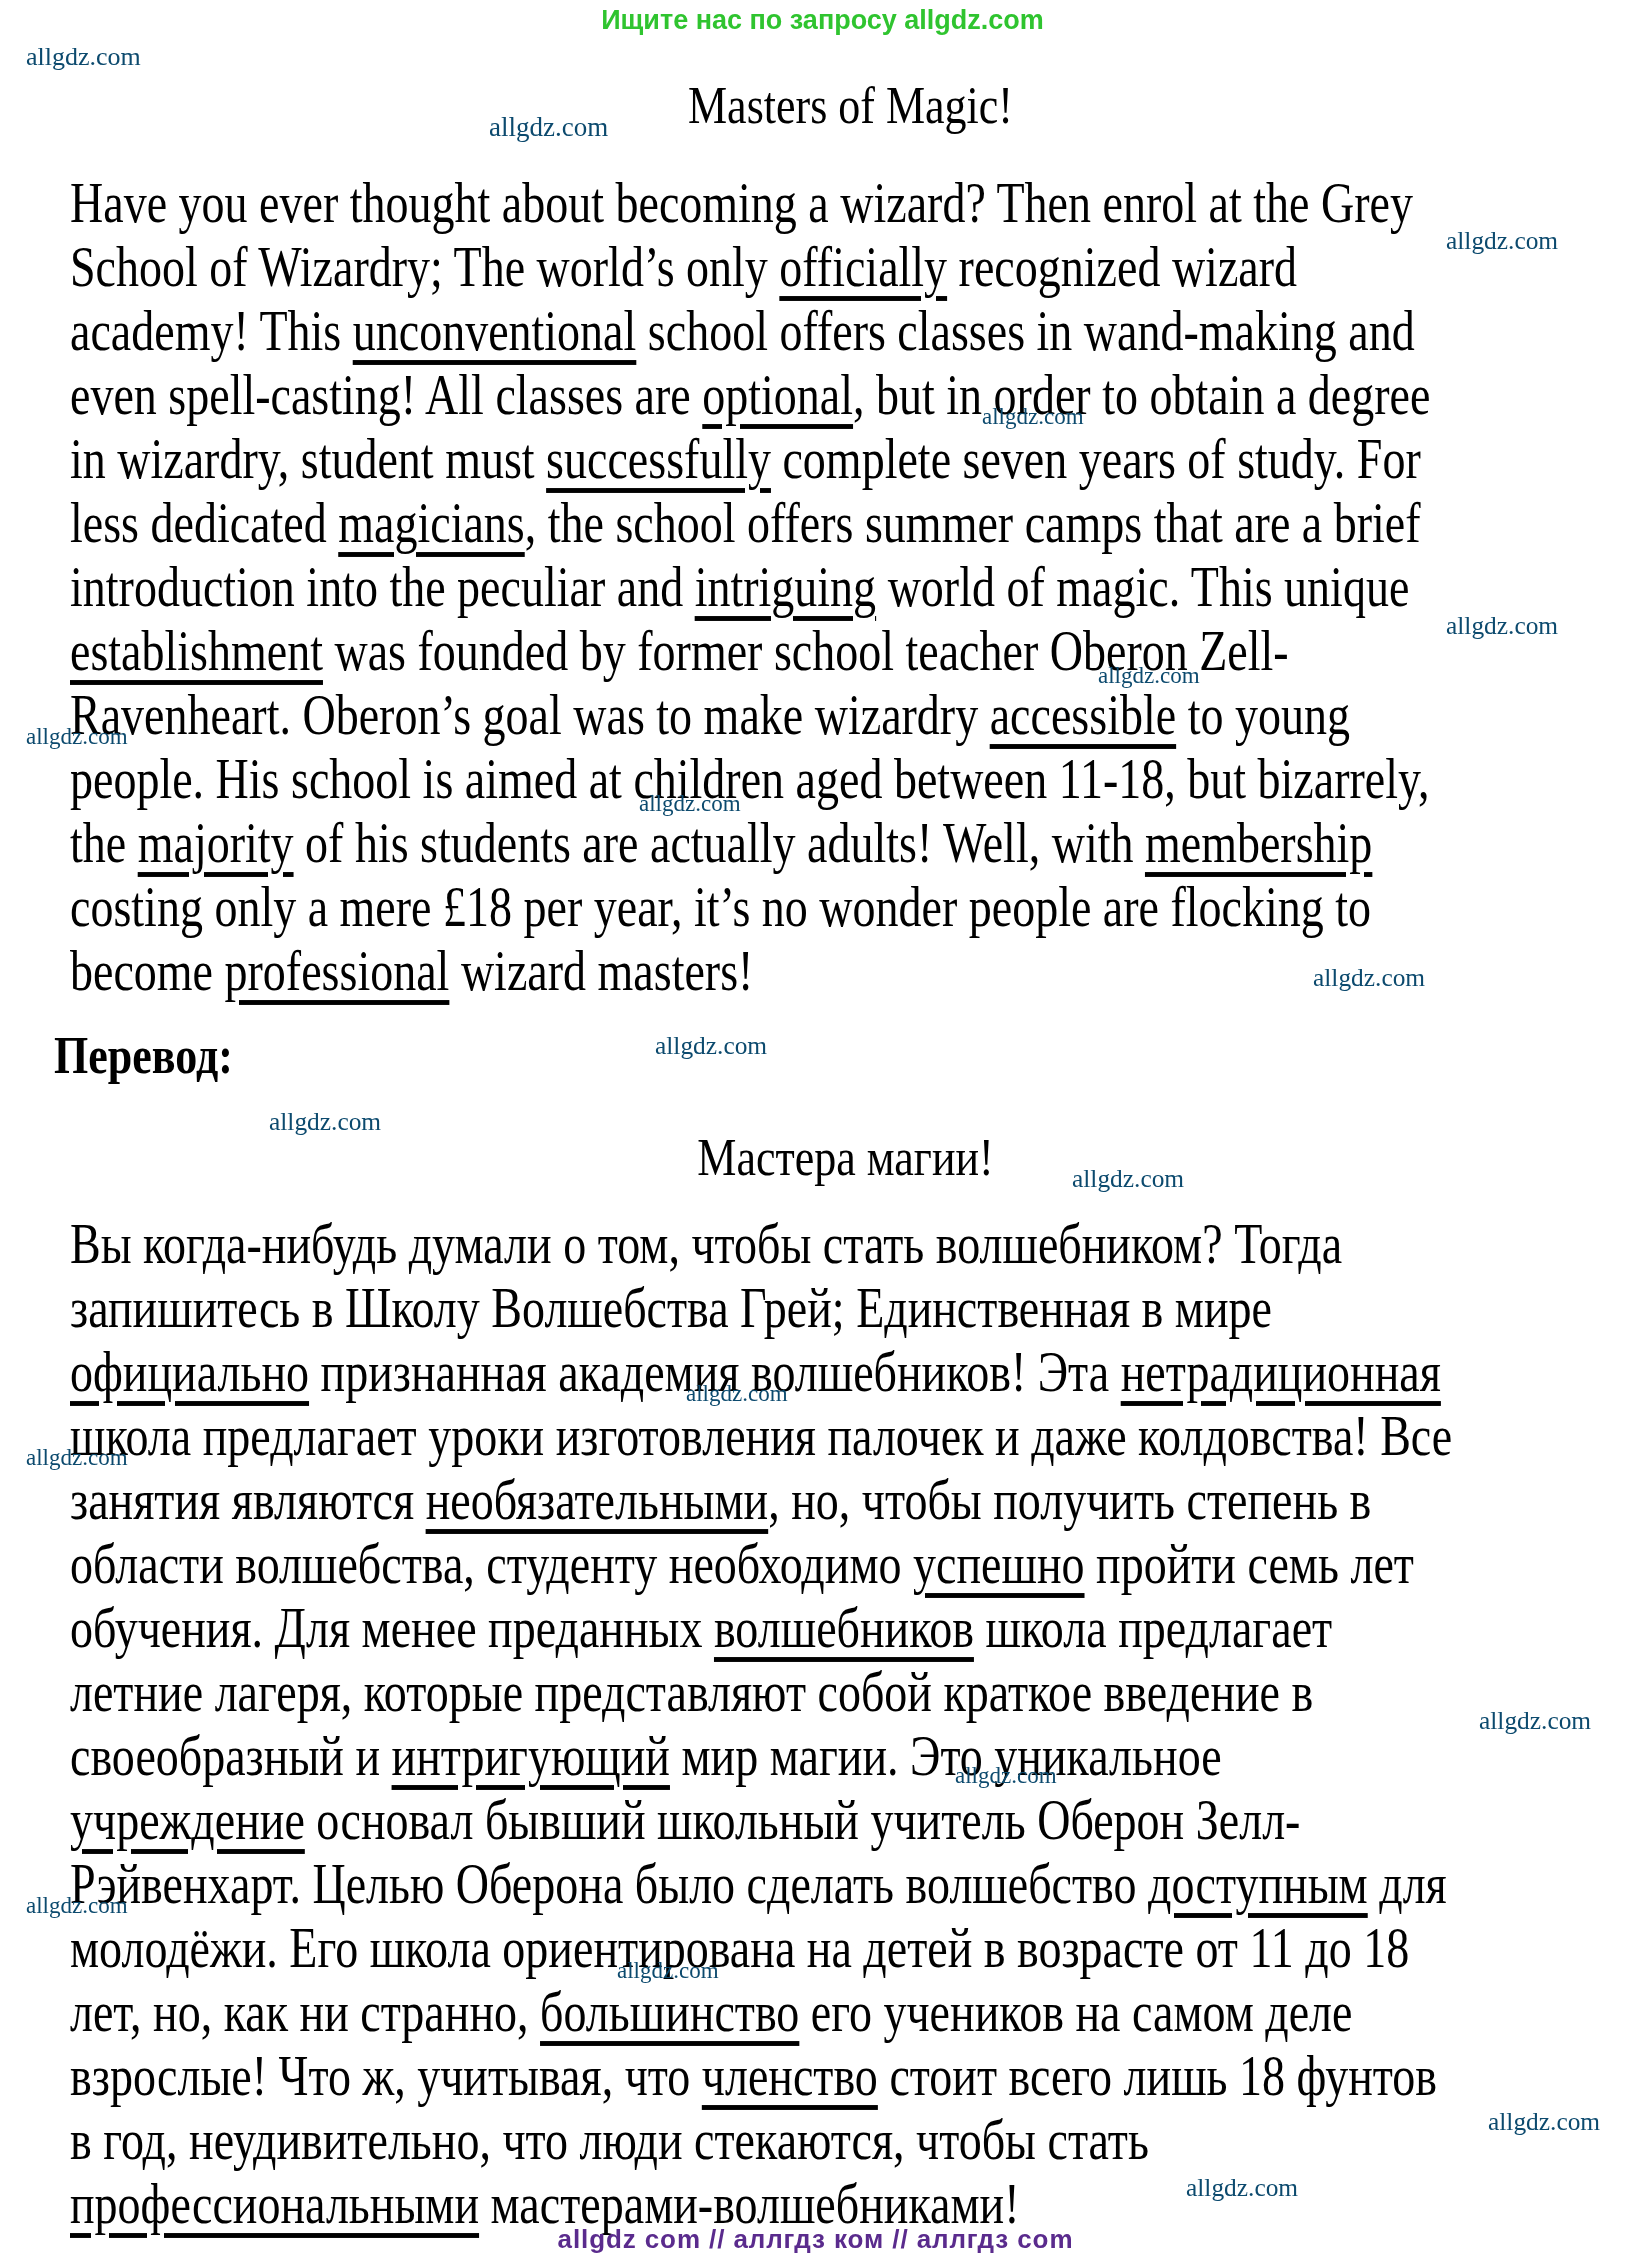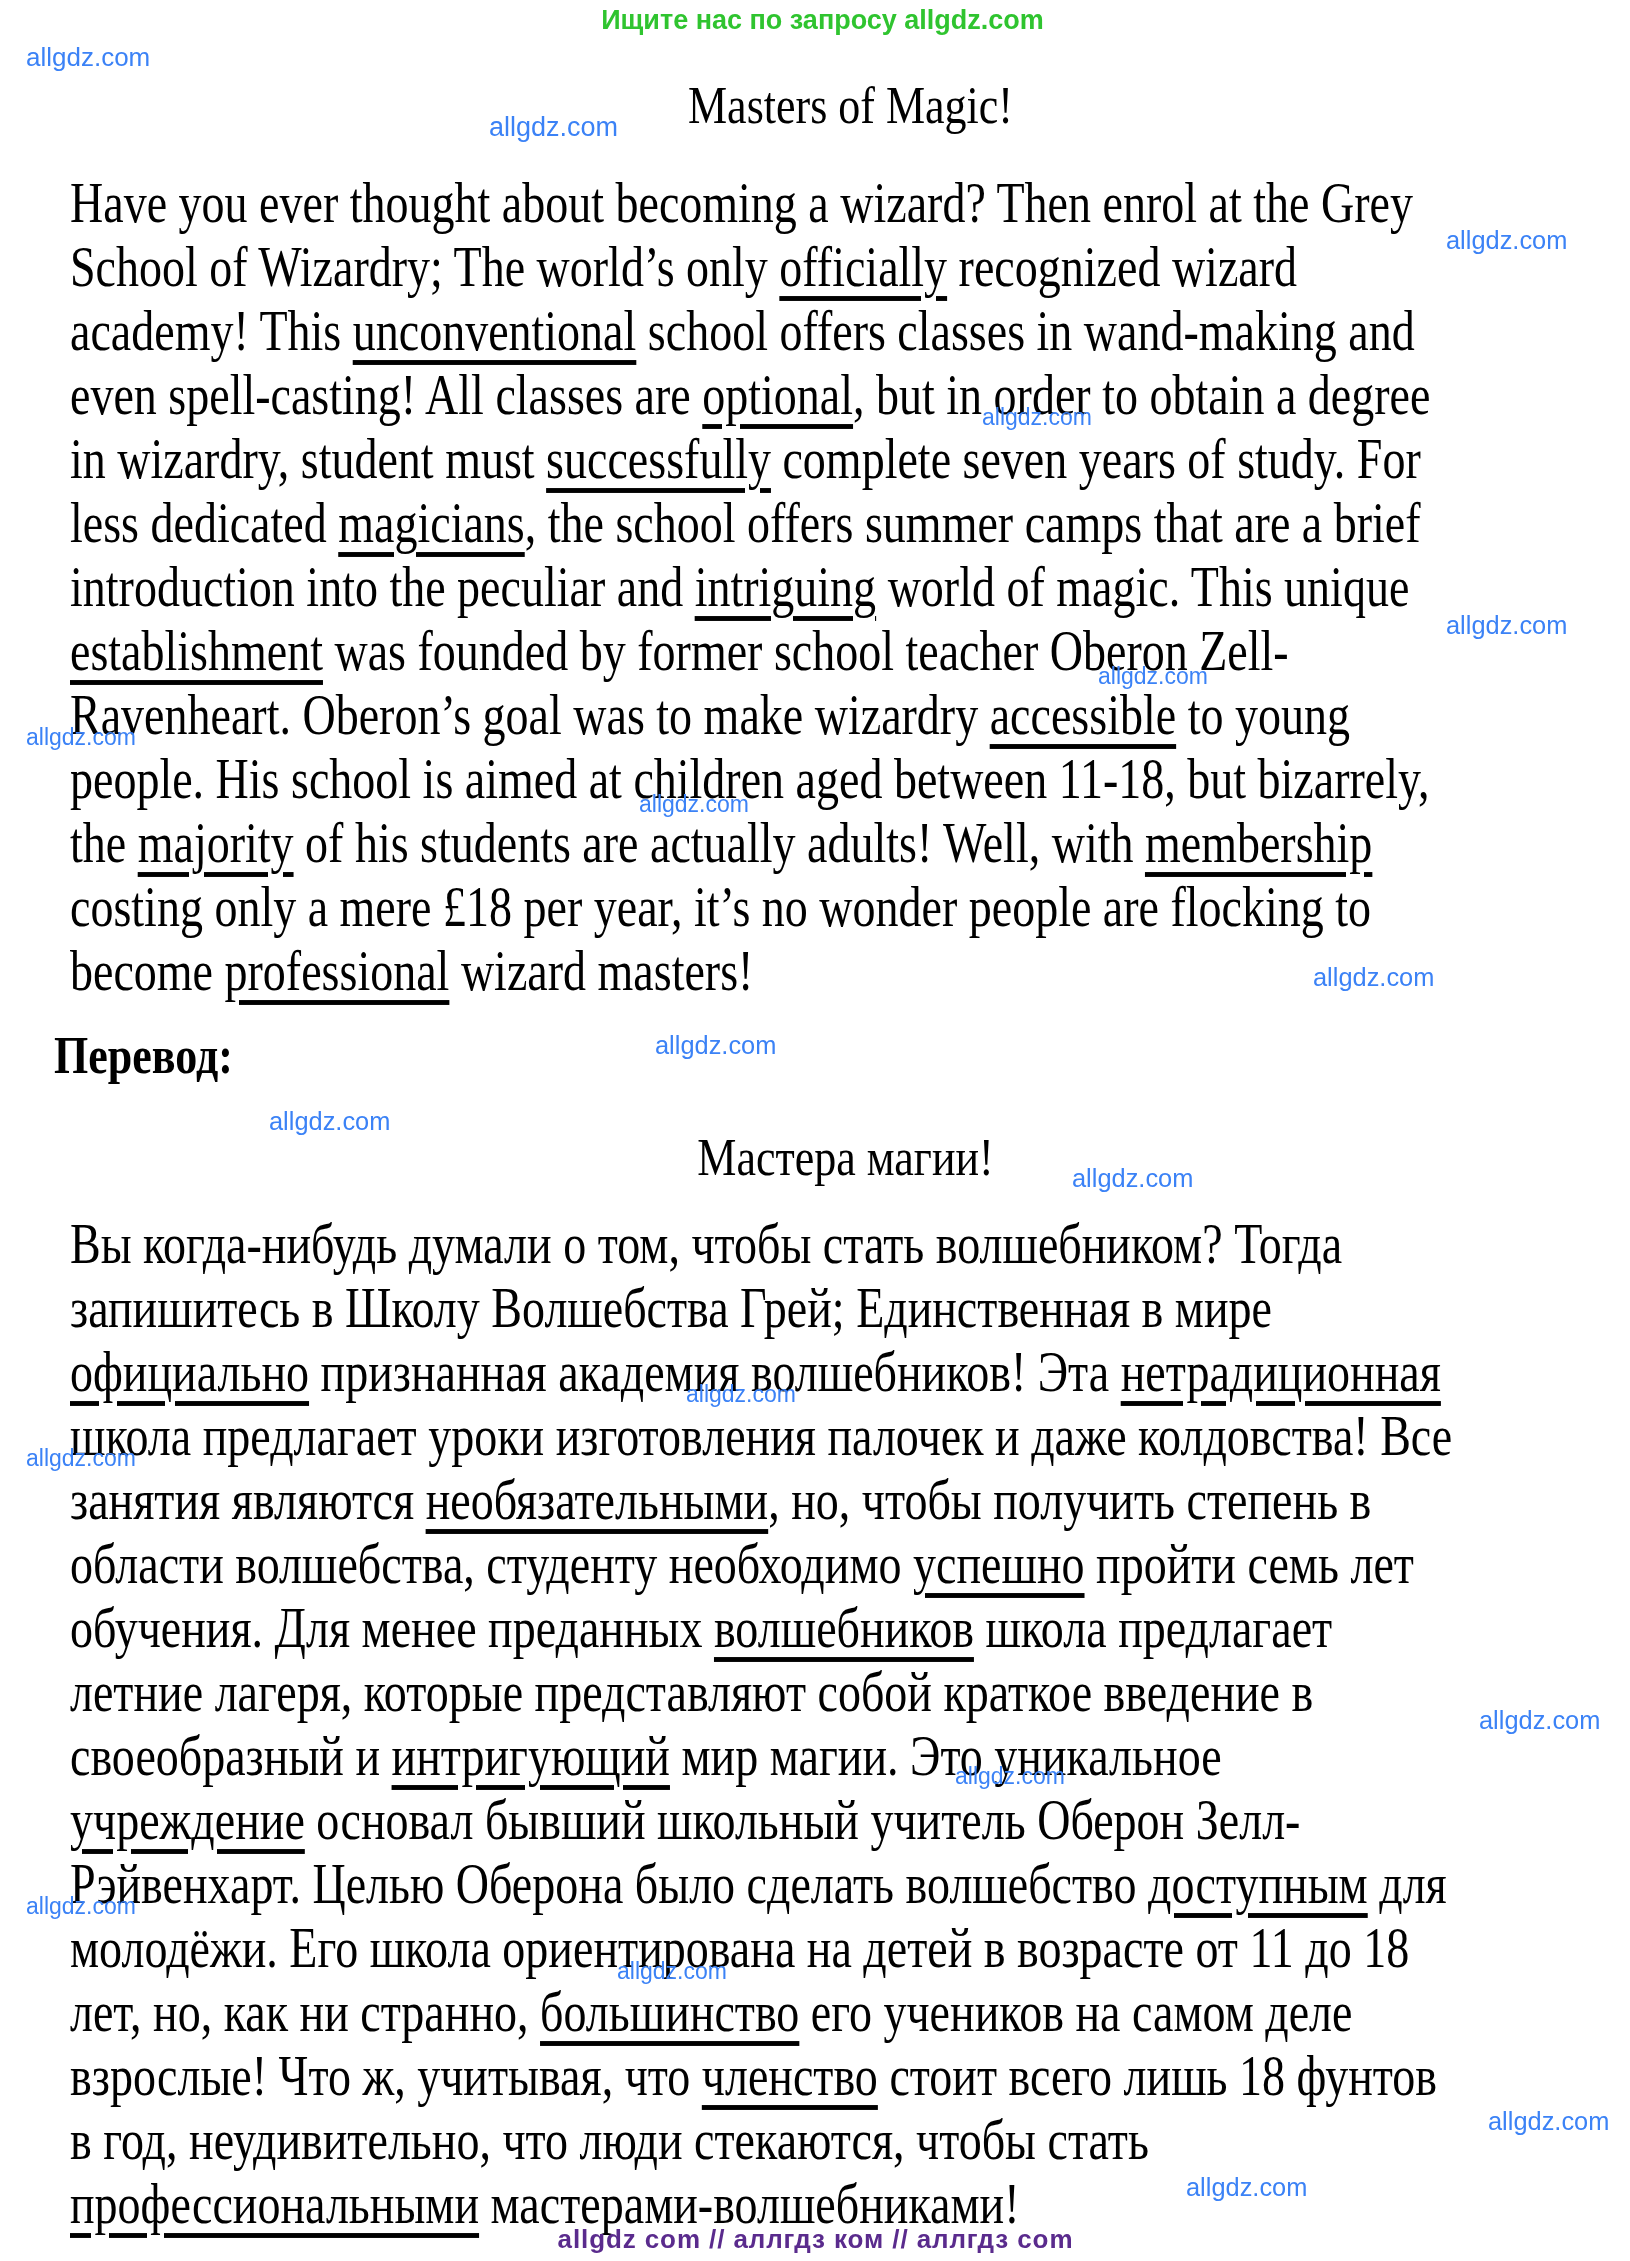--- a/index.html
+++ b/index.html
@@ -22,22 +22,22 @@
   .footerline{
     position:absolute;top:2224px;left:0;width:1631px;
     text-align:center;
     font-family:"Liberation Sans","DejaVu Sans",sans-serif;
     font-size:26px;font-weight:bold;
     color:#5a2b8d;
     letter-spacing:0.9px;
   }
   .wm{
     position:absolute;
-    font-family:Liberation Sans, sans-serif;
-    color:#3b82f6;
+    font-family:Liberation Serif, serif;
+    color:#0c4a6e;
     white-space:nowrap;
     z-index:5;
   }
   .doc-title{
     position:absolute;width:1631px;
     height:64px;line-height:64px;
     text-align:center;
     font-size:44px;
     transform:scaleY(1.22);
     transform-origin:center;

